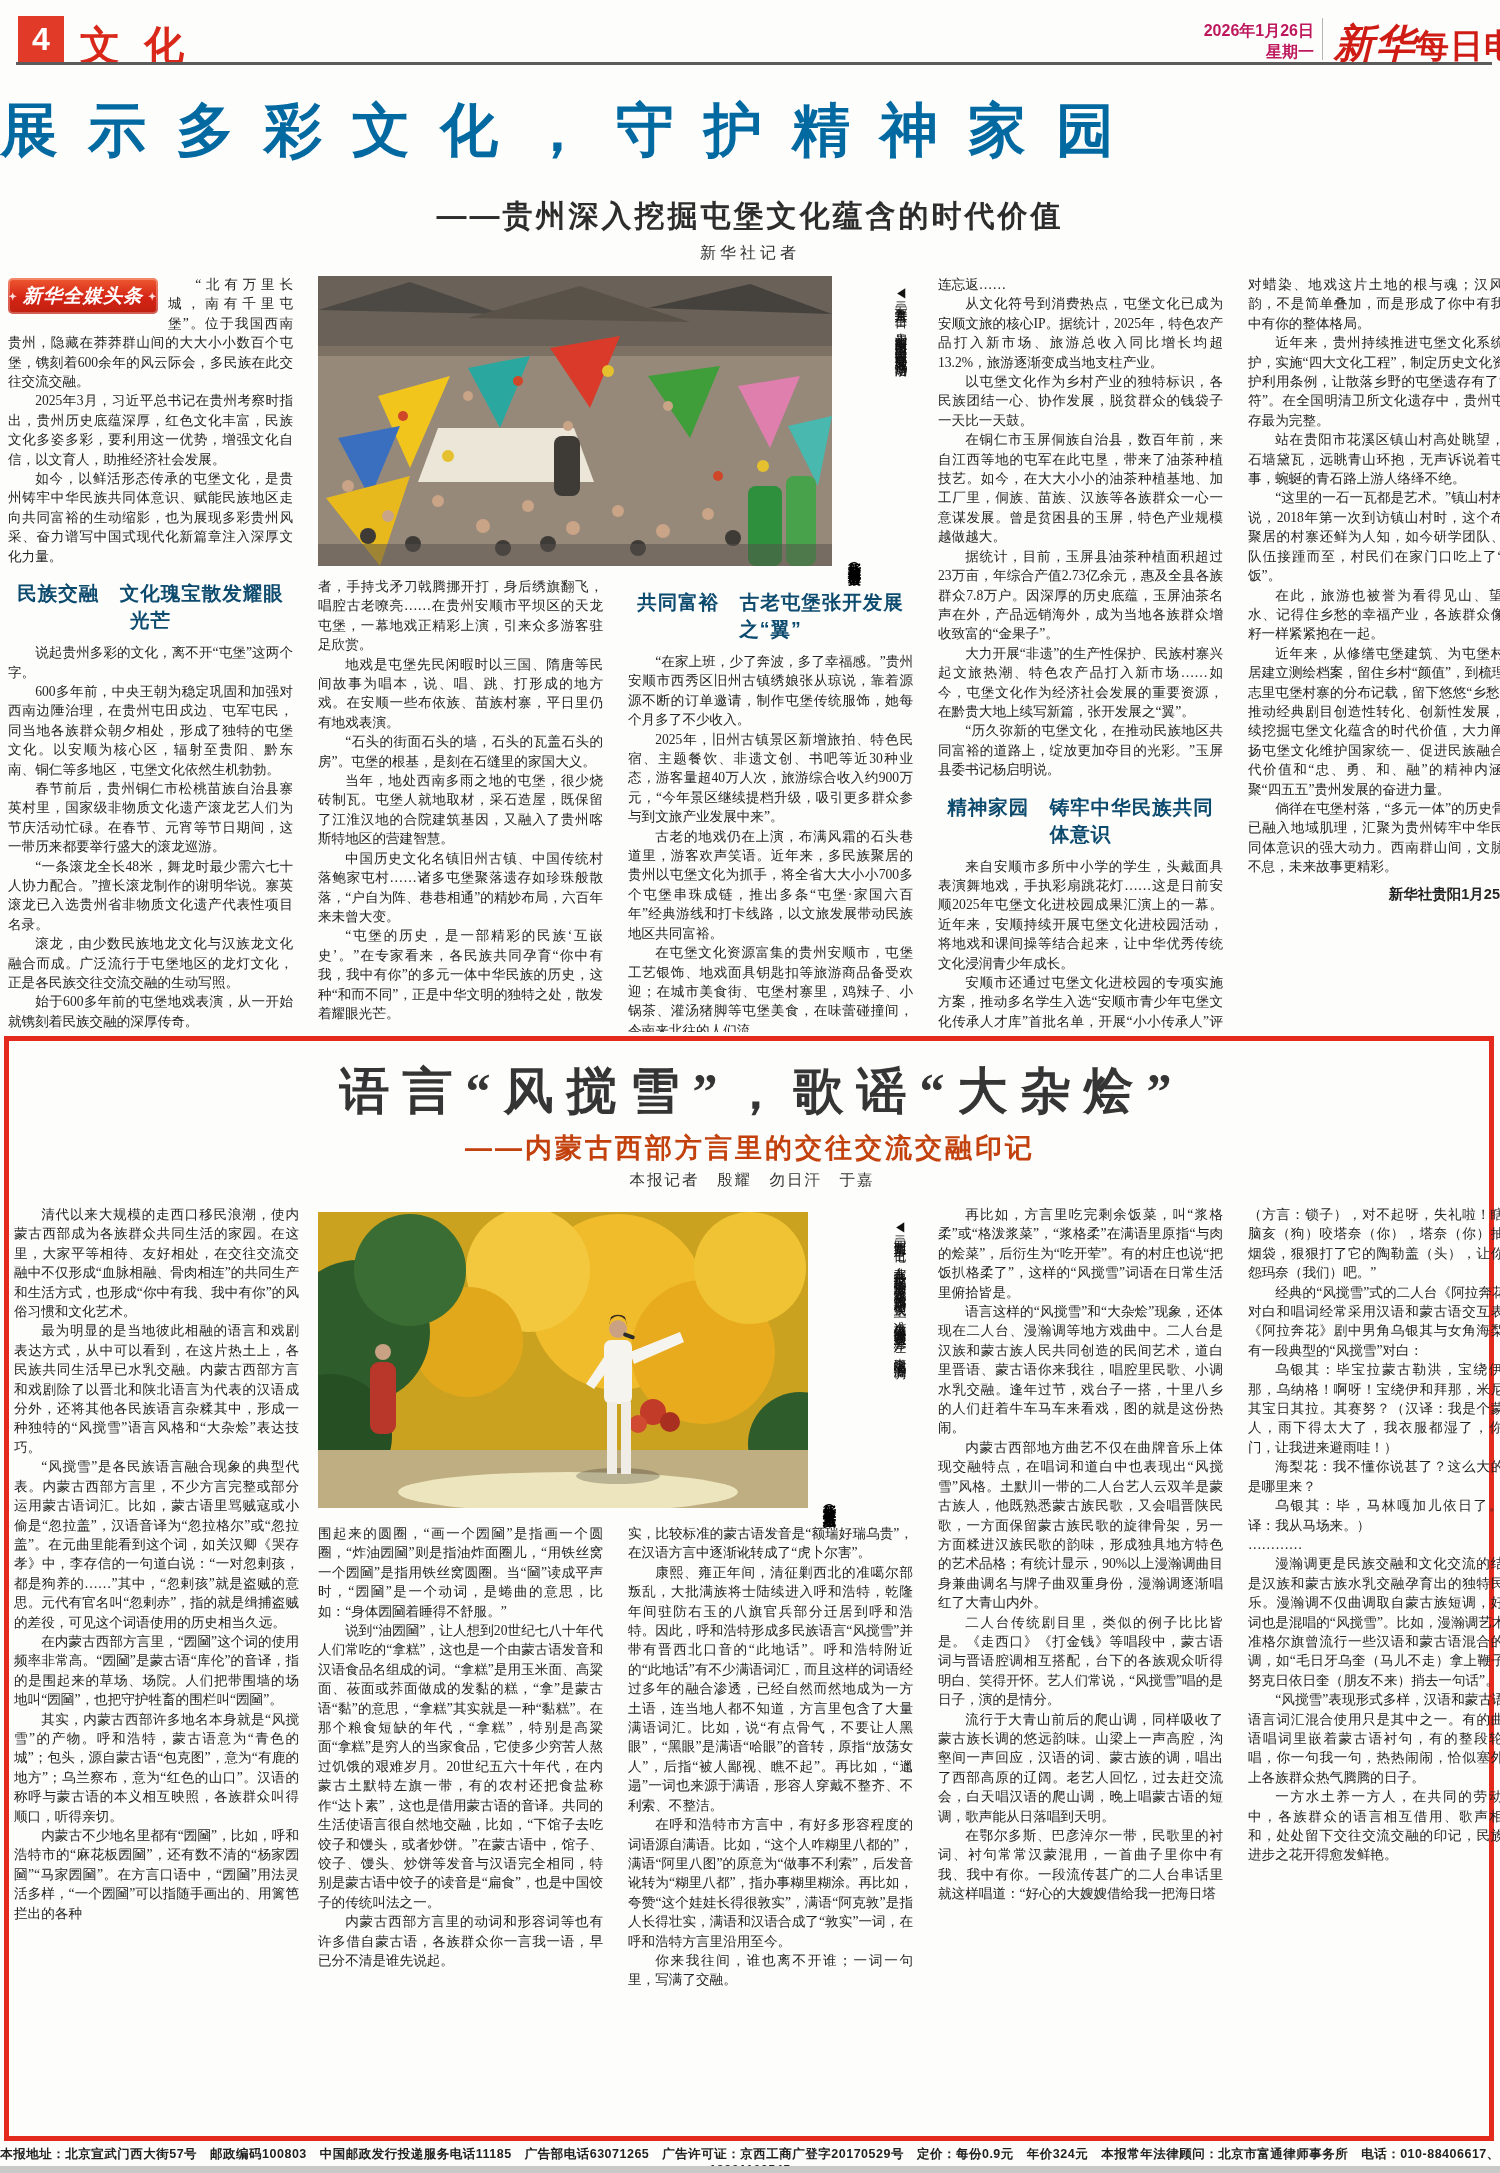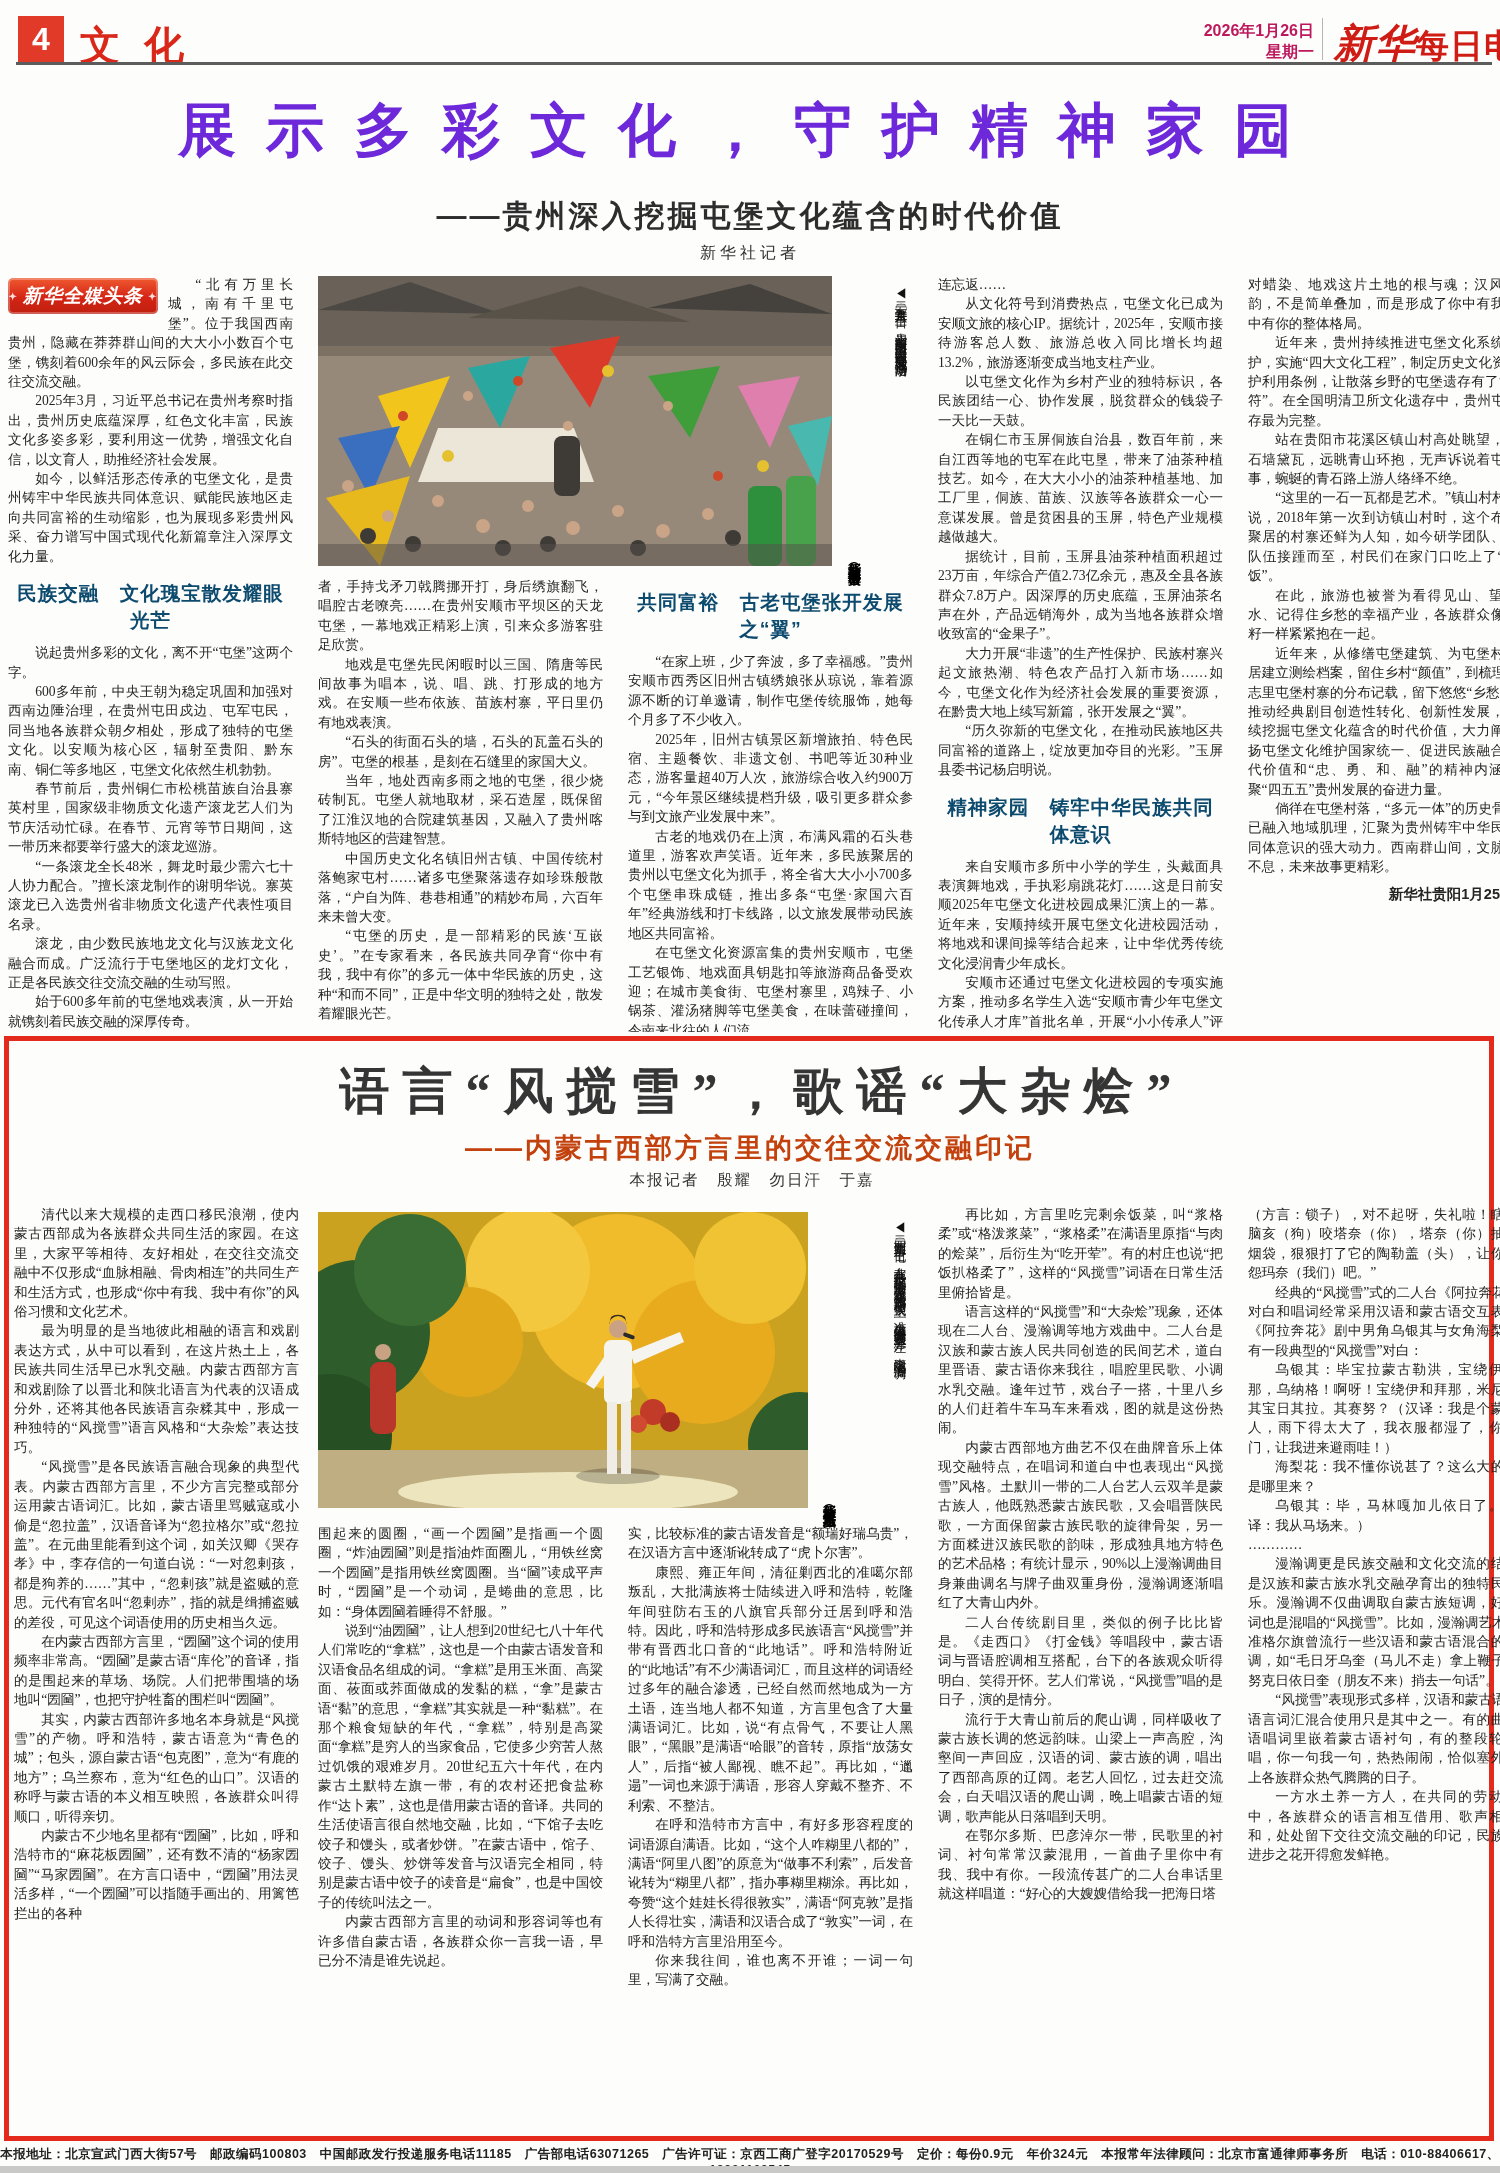--- a/index.html
+++ b/index.html
@@ -9,22 +9,22 @@
   .pgnum{position:absolute;left:18px;top:16px;width:46px;height:46px;background:#e23a28;color:#fff;
          display:flex;align-items:center;justify-content:center;font:900 32px "Liberation Sans",sans-serif;}
   .section{position:absolute;left:80px;top:18px;font:900 40px "Liberation Sans",sans-serif;color:#d9281a;letter-spacing:24px;}
   .dateblock{position:absolute;right:186px;top:20px;text-align:right;font:700 16px "Liberation Sans",sans-serif;color:#be185d;line-height:21px;}
   .hdr-divider{position:absolute;left:1322px;top:18px;width:1px;height:42px;background:#b5b5b5;}
   .masthead{position:absolute;left:1334px;top:16px;white-space:nowrap;color:#cf1d15;}
   .masthead .cal{font:italic 900 40px "Liberation Serif",serif;letter-spacing:1px;}
   .masthead .rest{font:900 33px "Liberation Sans",sans-serif;letter-spacing:1px;}
   .hdr-rule{position:absolute;left:16px;right:8px;top:62px;height:3px;background:#5c5c5c;}
   
-  .a1-headline{position:absolute;left:0;right:0;top:92px;text-align:center;
-        font:900 58px "Liberation Serif",serif;color:#6d28d9;letter-spacing:30px;white-space:nowrap;}
+  .a1-headline{position:absolute;left:0;right:0;top:92px;
+        font:900 58px "Liberation Serif",serif;color:#0369a1;letter-spacing:30px;white-space:nowrap;}
   .a1-subhead{position:absolute;left:0;right:0;top:196px;text-align:center;
         font:700 30px "Liberation Sans",sans-serif;color:#2d2d2d;letter-spacing:3px;}
   .a1-byline{position:absolute;left:0;right:0;top:243px;text-align:center;font:16px "Liberation Serif",serif;color:#333;letter-spacing:4px;}
   
   .coltext{position:absolute;overflow:hidden;}
   .coltext p{margin:0;text-indent:2em;font-size:13.6px;line-height:19.4px;text-align:justify;color:#242424;}
   .coltext p.noind{text-indent:0;}
   .colhead{font:700 19.5px "Liberation Sans",sans-serif;color:#0c4a6e;text-align:center;margin:14px 0 9px 0;letter-spacing:1px;}
   .dateline{font:700 14.5px "Liberation Sans",sans-serif !important;text-align:right !important;text-indent:0 !important;margin-top:8px !important;padding-right:4px;}
   
@@ -175,21 +175,21 @@
         <p>“在家上班，少了奔波，多了幸福感。”贵州安顺市西秀区旧州古镇绣娘张从琼说，靠着源源不断的订单邀请，制作屯堡传统服饰，她每个月多了不少收入。</p>
         <p>2025年，旧州古镇景区新增旅拍、特色民宿、主题餐饮、非遗文创、书吧等近30种业态，游客量超40万人次，旅游综合收入约900万元，“今年景区继续提档升级，吸引更多群众参与到文旅产业发展中来”。</p>
         <p>古老的地戏仍在上演，布满风霜的石头巷道里，游客欢声笑语。近年来，多民族聚居的贵州以屯堡文化为抓手，将全省大大小小700多个屯堡串珠成链，推出多条“屯堡·家国六百年”经典游线和打卡线路，以文旅发展带动民族地区共同富裕。</p>
         <p>在屯堡文化资源富集的贵州安顺市，屯堡工艺银饰、地戏面具钥匙扣等旅游商品备受欢迎；在城市美食街、屯堡村寨里，鸡辣子、小锅茶、灌汤猪脚等屯堡美食，在味蕾碰撞间，令南来北往的人们流</p>
       </div>
   </div>
 
   <div class="coltext" style="left:938px;top:275px;width:285px;height:757px">
     <div>
         <p class="noind">连忘返……</p>
-        <p>从文化符号到消费热点，屯堡文化已成为安顺文旅的核心IP。据统计，2025年，安顺市接待游客总人数、旅游总收入同比增长均超13.2%，旅游逐渐变成当地支柱产业。</p>
+        <p>从文化符号到消费热点，屯堡文化已成为安顺文旅的核心IP。据统计，2025年，特色农产品打入新市场、旅游总收入同比增长均超13.2%，旅游逐渐变成当地支柱产业。</p>
         <p>以屯堡文化作为乡村产业的独特标识，各民族团结一心、协作发展，脱贫群众的钱袋子一天比一天鼓。</p>
         <p>在铜仁市玉屏侗族自治县，数百年前，来自江西等地的屯军在此屯垦，带来了油茶种植技艺。如今，在大大小小的油茶种植基地、加工厂里，侗族、苗族、汉族等各族群众一心一意谋发展。曾是贫困县的玉屏，特色产业规模越做越大。</p>
         <p>据统计，目前，玉屏县油茶种植面积超过23万亩，年综合产值2.73亿余元，惠及全县各族群众7.8万户。因深厚的历史底蕴，玉屏油茶名声在外，产品远销海外，成为当地各族群众增收致富的“金果子”。</p>
         <p>大力开展“非遗”的生产性保护、民族村寨兴起文旅热潮、特色农产品打入新市场……如今，屯堡文化作为经济社会发展的重要资源，在黔贵大地上续写新篇，张开发展之“翼”。</p>
         <p>“历久弥新的屯堡文化，在推动民族地区共同富裕的道路上，绽放更加夺目的光彩。”玉屏县委书记杨启明说。</p>
       </div>
     <h3 class="colhead">精神家园　铸牢中华民族共同体意识</h3>
     <div>
         <p>来自安顺市多所中小学的学生，头戴面具表演舞地戏，手执彩扇跳花灯……这是日前安顺2025年屯堡文化进校园成果汇演上的一幕。近年来，安顺持续开展屯堡文化进校园活动，将地戏和课间操等结合起来，让中华优秀传统文化浸润青少年成长。</p>
         <p>安顺市还通过屯堡文化进校园的专项实施方案，推动多名学生入选“安顺市青少年屯堡文化传承人才库”首批名单，开展“小小传承人”评选，为文化传承积蓄青春力量。</p>

